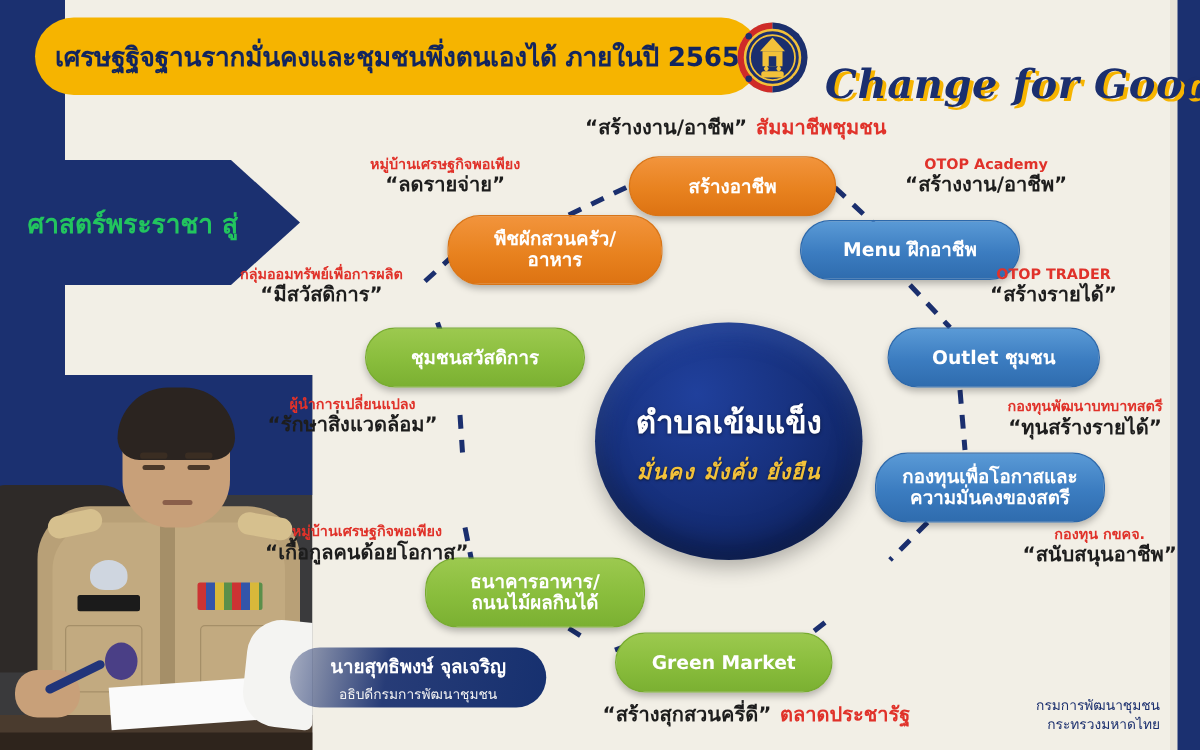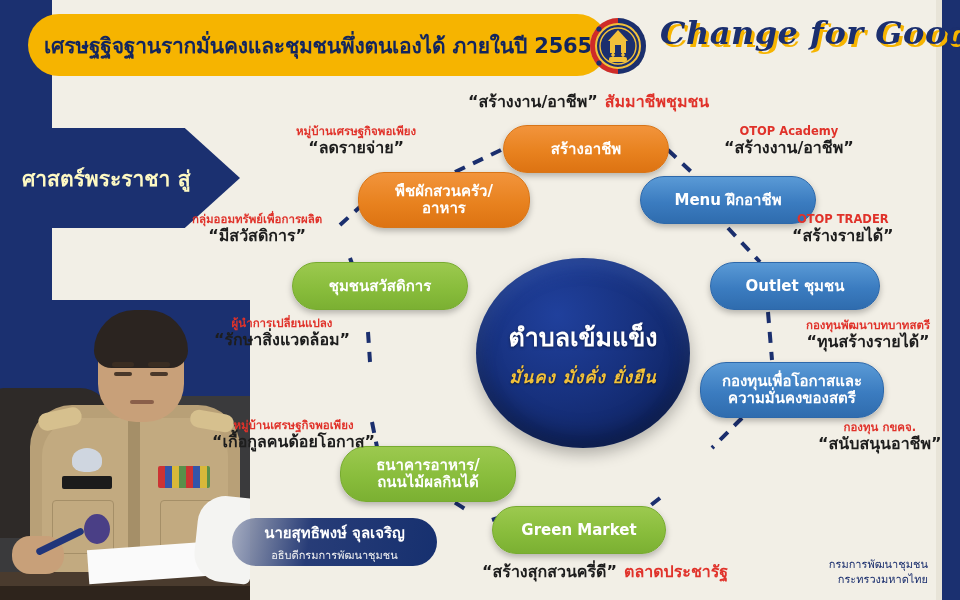--- a/index.html
+++ b/index.html
@@ -54,23 +54,23 @@
   
   .emblem {
     position: absolute;
     left: 589px; top: 17px;
     width: 58px; height: 58px;
   }
 
   
   .cfg {
     position: absolute;
-    left: 660px; top: 4px;
+    left: 660px; top: 28px;
     width: 290px; height: 58px;
-    display: flex; align-items: center;
+    display: flex; align-items: flex-end;
   }
   .cfg-text {
     font-family: "DejaVu Serif", "Liberation Serif", serif;
     font-style: italic;
     font-weight: bold;
     font-size: 32px;
     color: #1b2f6e;
     text-shadow: 3px 3px 0 #f6b400;
     letter-spacing: 0.5px;
     white-space: nowrap;
@@ -79,21 +79,21 @@
   
   .arrow-band {
     position: absolute;
     left: 0; top: 128px;
     width: 240px; height: 100px;
     background: #1b3070;
     clip-path: polygon(0 0, 77% 0, 100% 50%, 77% 100%, 0 100%);
     display: flex; align-items: center;
   }
   .arrow-text {
-    color: #fef9c3;
+    color: #22c55e;
     font-size: 21px;
     font-weight: bold;
     padding-left: 22px;
     white-space: nowrap;
   }
 
   
   .photo {
     position: absolute;
     left: 0px; top: 300px;

